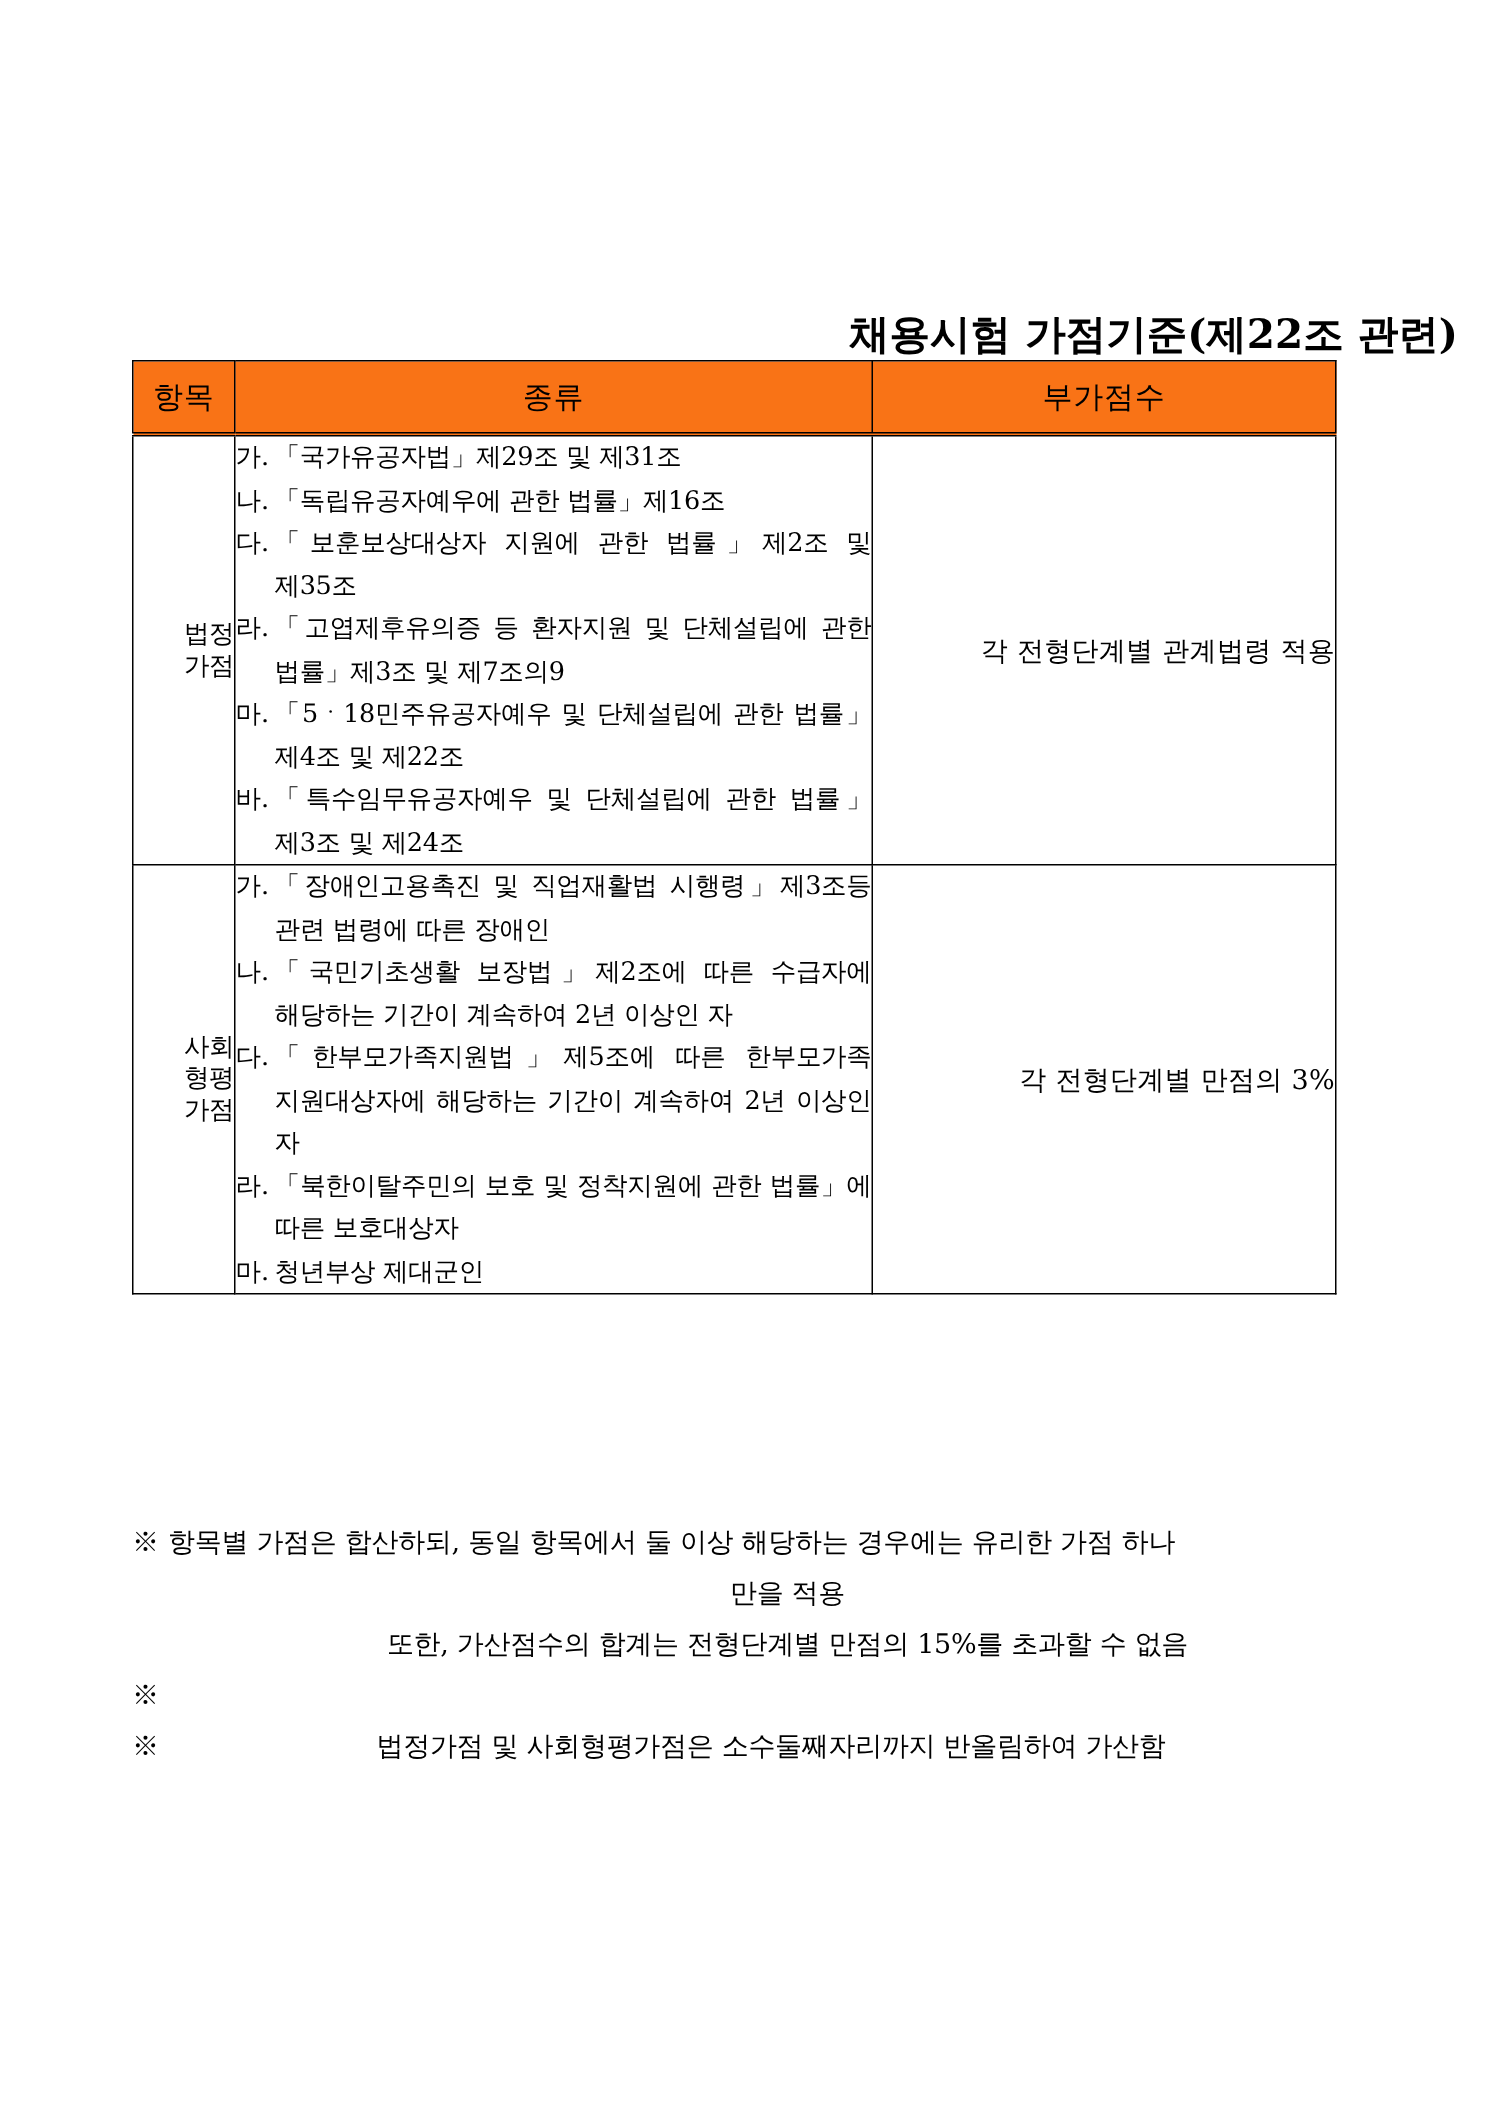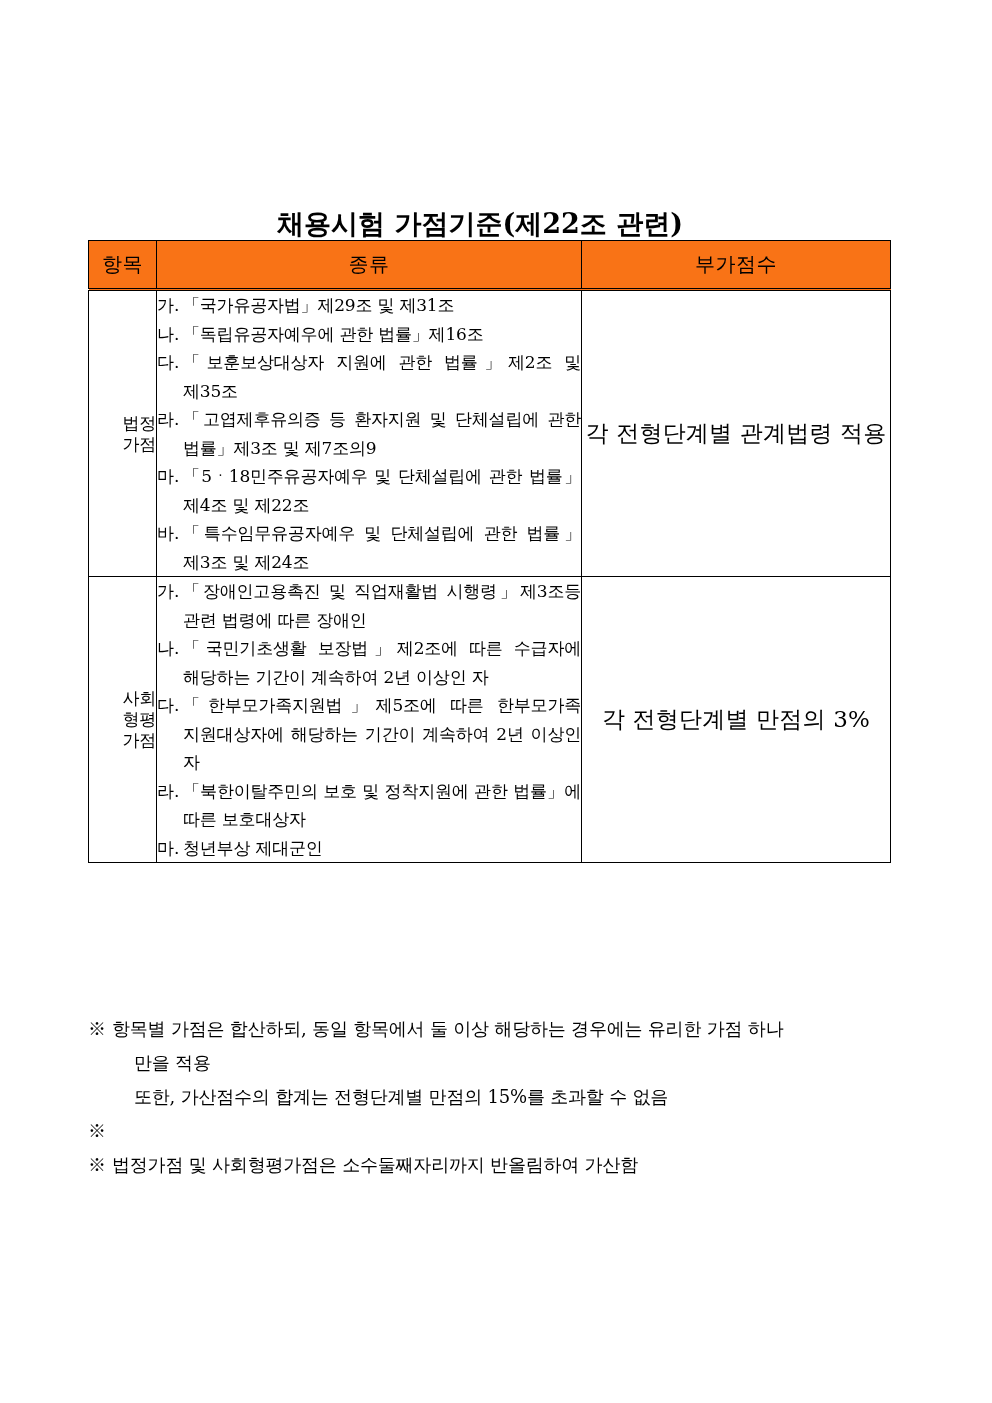--- a/index.html
+++ b/index.html
@@ -45,24 +45,25 @@
     font-size: 19px;
     letter-spacing: -0.3px;
   }
 
   
   .doc-title {
     position: absolute;
     left: 0;
     top: 188px;
     width: 960px;
-    text-align: center;
+    text-align: right;
     font-size: 27px;
     line-height: 36px;
     letter-spacing: 0px;
+    padding-left: 12px;
   }
 
   
   .tbl-wrap {
     position: absolute;
     left: 88px;
     top: 240px;
     width: 802px;
   }
   table.grid {
@@ -95,22 +96,22 @@
     line-height: 21px;
     letter-spacing: -0.3px;
   }
   td.cell-kind {
     padding: 12px 10px 12px 12px;
     font-size: 17px;
     line-height: 28.5px;
     vertical-align: top;
   }
   td.cell-score {
-    text-align: center;
-    font-size: 23px;
+    text-align: right;
+    font-size: 18px;
     letter-spacing: 0.2px;
   }
 
   
   ul.kind-list {
     list-style: none;
     margin: 0;
     padding: 0;
   }
   ul.kind-list li {
@@ -152,20 +153,21 @@
     flex: 0 0 auto;
     width: 24px;
   }
   .note .note-body {
     flex: 1 1 auto;
   }
   .note .note-line {
     display: block;
     letter-spacing: -0.2px;
     word-break: keep-all;
+    text-align: center;
   }
   .note .note-line.indent {
     padding-left: 22px;
   }
   .note .note-line.j {
     text-align: justify;
     text-justify: inter-character;
   }
 </style>
 </head>

